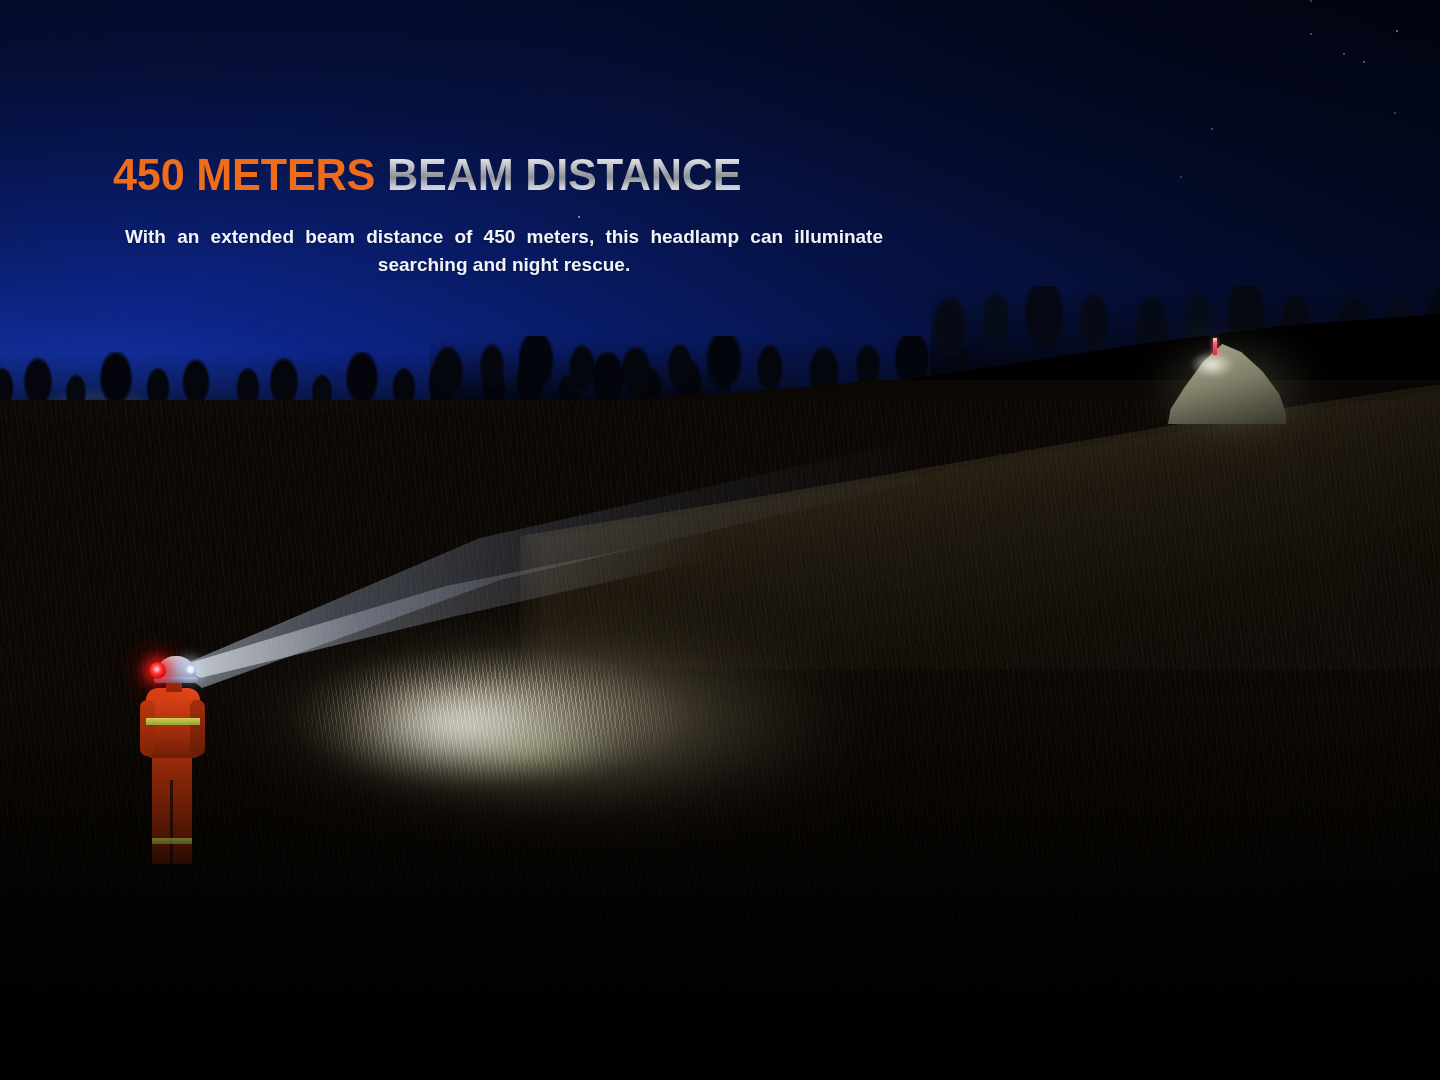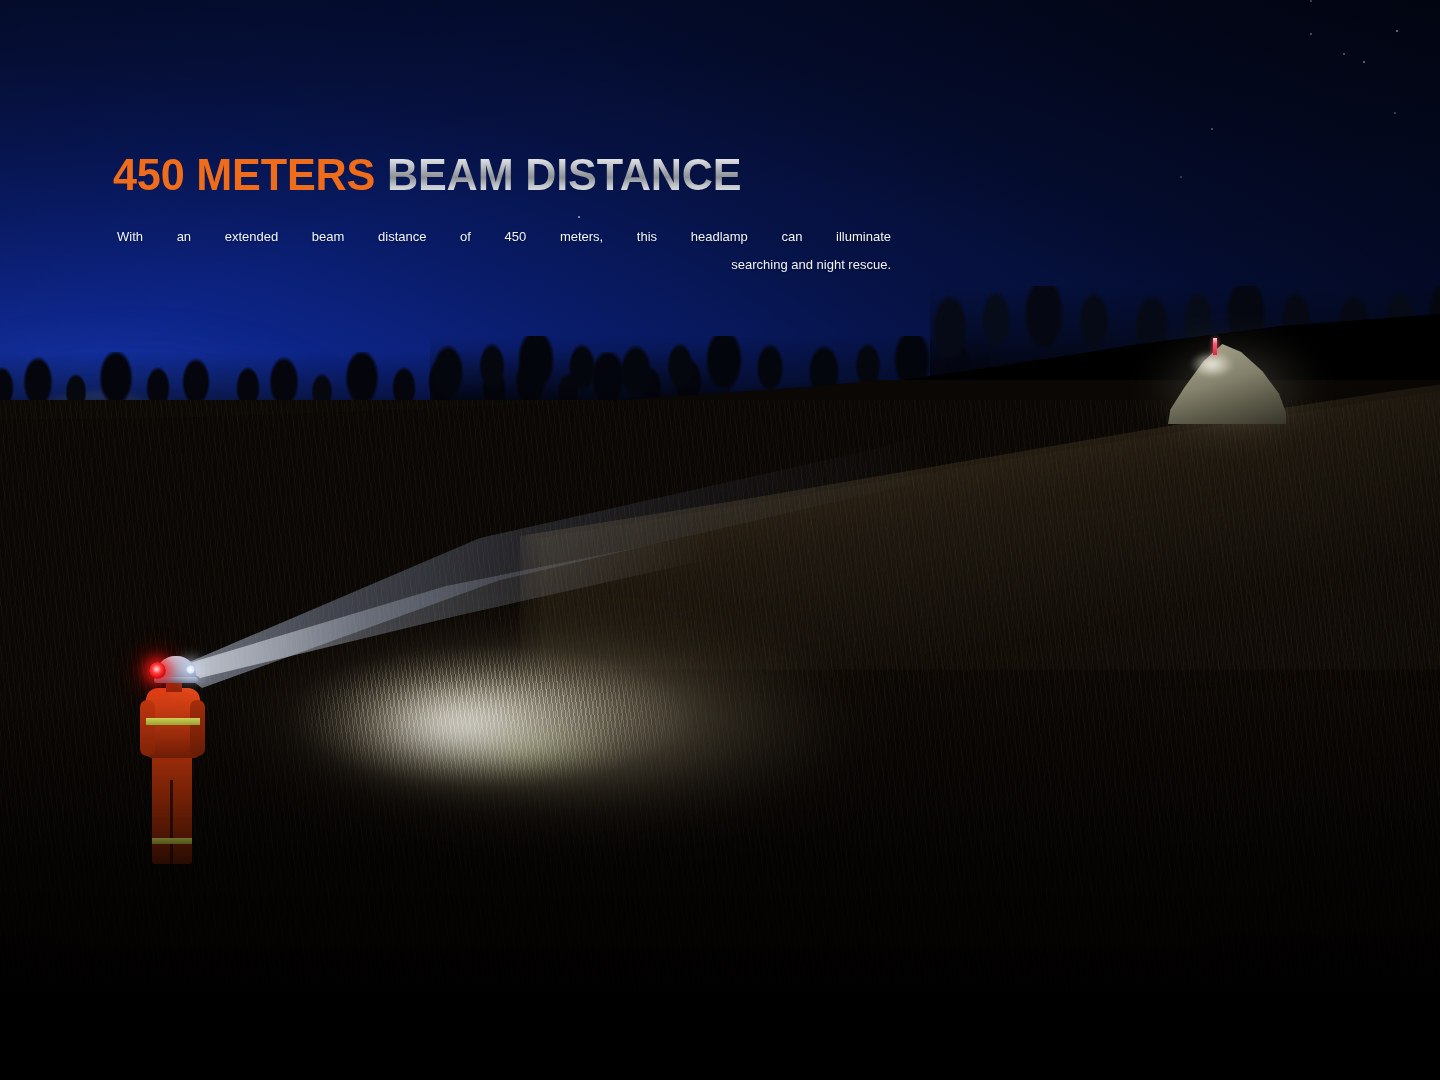--- a/index.html
+++ b/index.html
@@ -163,25 +163,25 @@
   .bottom-fade{position:absolute;left:0;bottom:0;width:1440px;height:300px;pointer-events:none;
     background:linear-gradient(180deg, rgba(0,0,0,0) 0%, rgba(0,0,0,.55) 55%, rgba(0,0,0,.9) 100%);}
 
   
   .copy{position:absolute;left:113px;top:152px;width:782px;}
   .headline{font-size:45px;font-weight:bold;line-height:1.0;letter-spacing:-.2px;
     white-space:nowrap;margin:0 0 26px 0;transform:scaleX(.96);transform-origin:left center;}
   .h-orange{color:#ef6c1a;}
   .h-silver{background:linear-gradient(180deg,#f2f3f5 0%,#dfe1e4 20%,#9fa2a7 47%,#8d9095 56%,#c9ccd1 74%,#eceef1 92%,#b9bcc1 100%);
     -webkit-background-clip:text;background-clip:text;color:transparent;-webkit-text-fill-color:transparent;}
-  .body-copy{font-size:13px;line-height:28px;color:#f2f4f8;text-align:justify;margin:4px;
-    text-shadow:0 1px 2px rgba(0,0,0,.35);}
+  .body-copy{font-size:19px;line-height:28px;color:#f2f4f8;text-align:justify;margin:12px;
+    text-shadow:0 1px 2px rgba(0,0,0,.35);font-weight:bold;}
   .body-copy span{display:block;}
   .body-copy .just{text-align:justify;text-align-last:justify;}
-  .body-copy .last{text-align:right;}
+  .body-copy .last{text-align:center;}
 </style>
 </head>
 <body>
 
 <div id="stage">
 
   <div class="sky"></div>
   <div class="sky-dark-tr"></div>
   <div class="sky-glow-l"></div>
 

